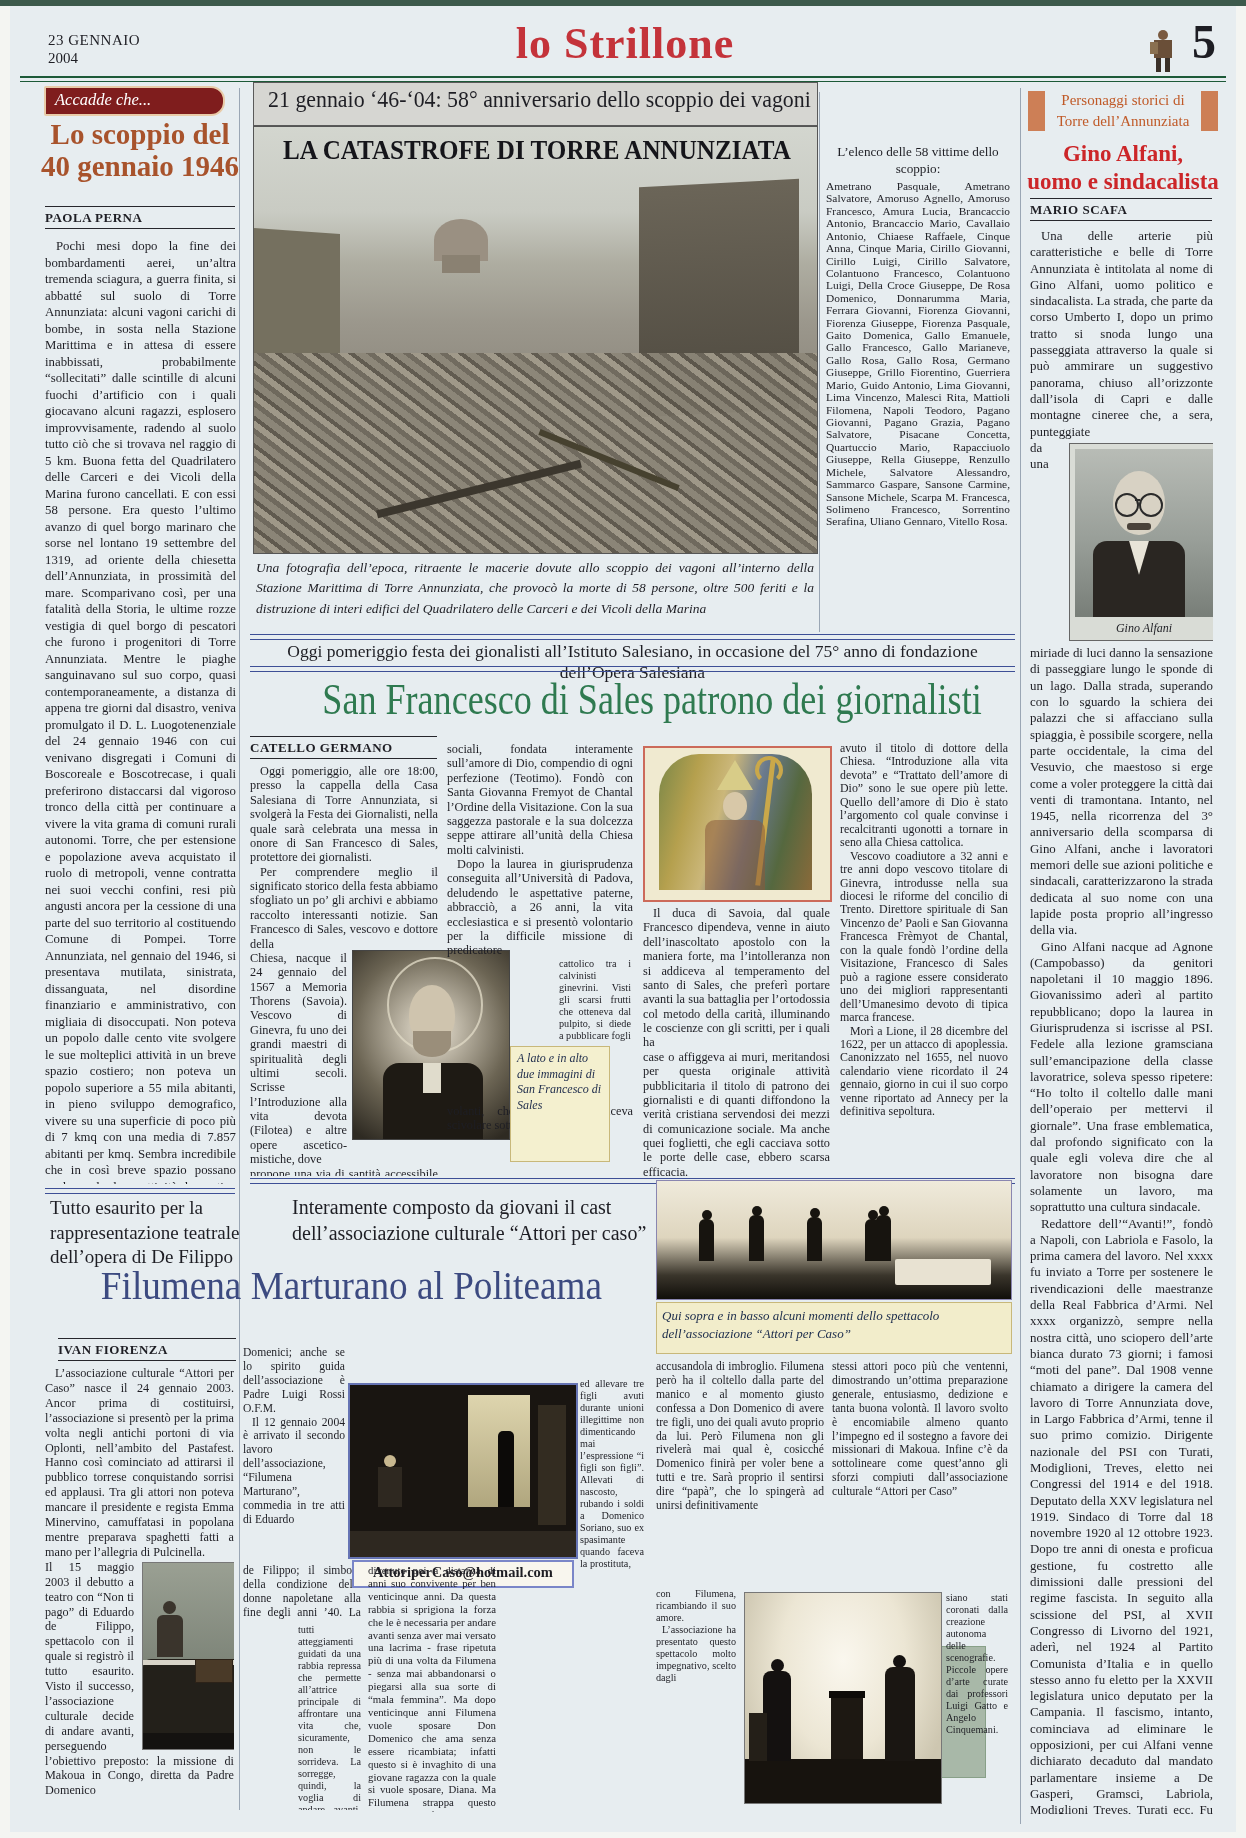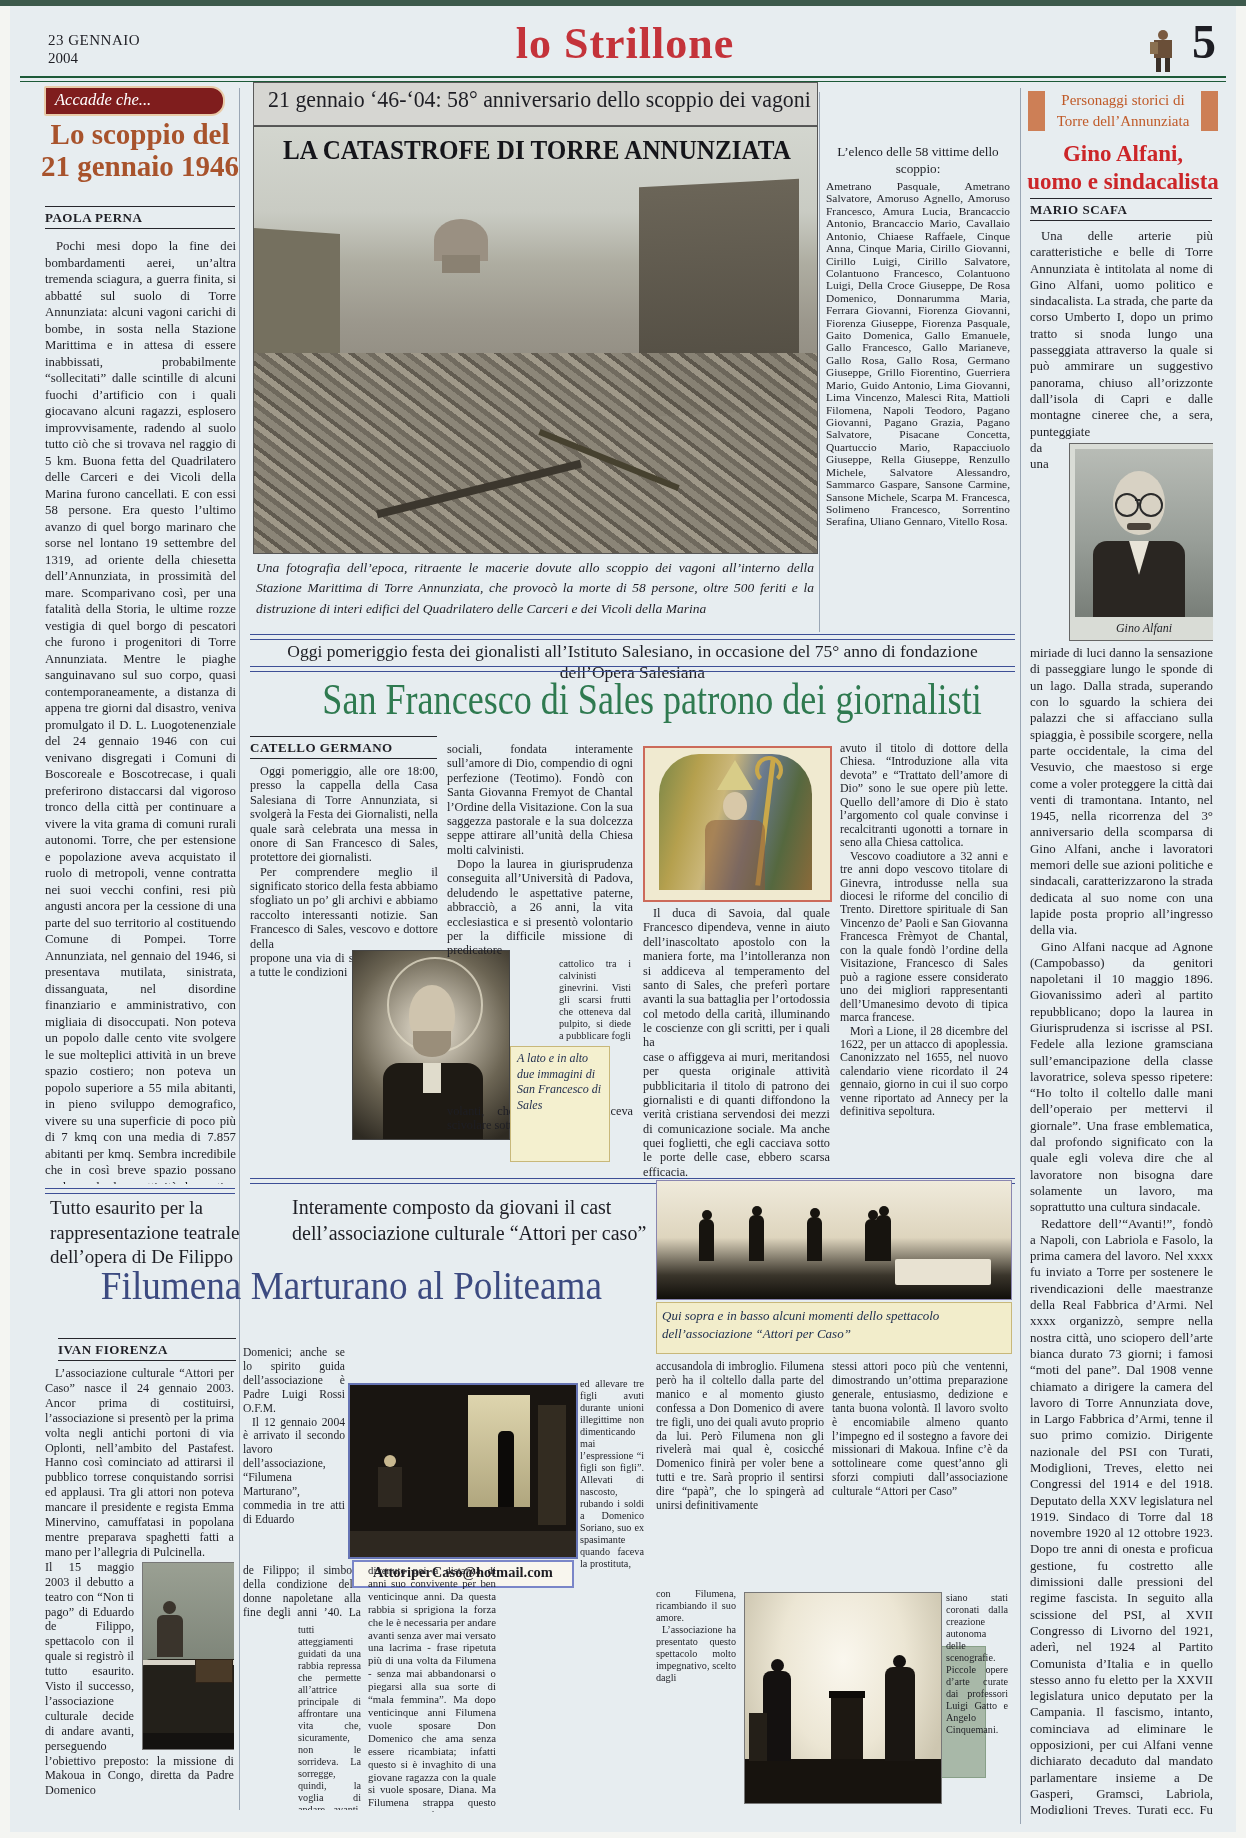--- a/index.html
+++ b/index.html
@@ -60,21 +60,21 @@
 <div class="abs b" style="left:1192px;top:14px;font-size:48px;">5</div>
 
 <div class="abs" style="left:20px;top:76px;width:1206px;height:3px;border-top:2.5px solid #1d5a38;border-bottom:1px solid #1d5a38;"></div>
 
 <div class="vline" style="left:239px;top:88px;height:1722px;"></div>
 <div class="vline" style="left:1020px;top:88px;height:1736px;"></div>
 <div class="vline" style="left:819px;top:92px;height:540px;"></div>
 
 <div class="abs it" style="left:44px;top:86px;width:168px;height:24px;background:#7f1d1d;border:2px solid #e9cba8;border-radius:2px 14px 14px 2px;color:#fff;font-size:16.5px;padding:2px 0 0 9px;">Accadde che...</div>
 
-<div class="abs headline-sienna ctr" style="left:38px;top:118px;width:204px;">Lo scoppio del 21 gennaio 1946</div>
+<div class="abs headline-sienna ctr" style="left:38px;top:118px;width:204px;">Lo scoppio del 40 gennaio 1946</div>
 
 <div class="abs byline" style="left:45px;top:206px;width:190px;">PAOLA PERNA</div>
 
 <div class="abs body j" style="left:45px;top:238px;width:191px;height:946px;overflow:hidden;font-size:12.8px;line-height:16.5px;">
   <p>Pochi mesi dopo la fine dei bombardamenti aerei, un’altra tremenda sciagura, a guerra finita, si abbatté sul suolo di Torre Annunziata: alcuni vagoni carichi di bombe, in sosta nella Stazione Marittima e in attesa di essere inabbissati, probabilmente “sollecitati” dalle scintille di alcuni fuochi d’artificio con i quali giocavano alcuni ragazzi, esplosero improvvisamente, radendo al suolo tutto ciò che si trovava nel raggio di 5 km. Buona fetta del Quadrilatero delle Carceri e dei Vicoli della Marina furono cancellati. E con essi 58 persone. Era questo l’ultimo avanzo di quel borgo marinaro che sorse nel lontano 19 settembre del 1319, ad oriente della chiesetta dell’Annunziata, in prossimità del mare. Scomparivano così, per una fatalità della Storia, le ultime rozze vestigia di quel borgo di pescatori che furono i progenitori di Torre Annunziata. Mentre le piaghe sanguinavano sul suo corpo, quasi contemporaneamente, a distanza di appena tre giorni dal disastro, veniva promulgato il D. L. Luogotenenziale del 24 gennaio 1946 con cui venivano disgregati i Comuni di Boscoreale e Boscotrecase, i quali preferirono distaccarsi dal vigoroso tronco della città per continuare a vivere la vita grama di comuni rurali autonomi. Torre, che per estensione e popolazione aveva acquistato il ruolo di metropoli, venne contratta nei suoi vecchi confini, resi più angusti ancora per la cessione di una parte del suo territorio al costituendo Comune di Pompei. Torre Annunziata, nel gennaio del 1946, si presentava mutilata, sinistrata, dissanguata, nel disordine finanziario e amministrativo, con migliaia di disoccupati. Non poteva un popolo dalle cento vite svolgere le sue molteplici attività in un breve spazio costiero; non poteva un popolo superiore a 55 mila abitanti, in pieno sviluppo demografico, vivere su una superficie di poco più di 7 kmq con una media di 7.857 abitanti per kmq. Sembra incredibile che in così breve spazio possano svolgere la loro attività lavorativa otto grandi molini, 26 tra piccoli e grandi pastifici, stabilimenti metallurgici, industrie chimiche come la Lepetit, lo Spolettificio Esercito e cento altre industrie. Non si poteva lasciare perire una città soffocata nei suoi angusti limiti: essa aveva bisogno di estendersi verso il suo Vesuvio da cui doveva attingere il fuoco perenne della sua vita e del suo progredire.</p>
 </div>
 
 <div class="abs rule-blue" style="left:45px;top:1188px;width:190px;"></div>
 
 <div class="abs graybar ctr" style="left:253px;top:82px;width:563px;height:38px;padding-top:4px;">
@@ -141,20 +141,21 @@
 
 <div class="abs ctr" style="left:250px;top:674px;width:765px;">
   <span class="headline-green" style="display:inline-block;">San Francesco di Sales patrono dei giornalisti</span>
 </div>
 
 <div class="abs byline" style="left:250px;top:736px;width:187px;">CATELLO GERMANO</div>
 
 <div class="abs sfbody j" style="left:250px;top:764px;width:188px;height:412px;overflow:hidden;">
   <p>Oggi pomeriggio, alle ore 18:00, presso la cappella della Casa Salesiana di Torre Annunziata, si svolgerà la Festa dei Giornalisti, nella quale sarà celebrata una messa in onore di San Francesco di Sales, protettore dei giornalisti.</p>
   <p>Per comprendere meglio il significato storico della festa abbiamo sfogliato un po’ gli archivi e abbiamo raccolto interessanti notizie. San Francesco di Sales, vescovo e dottore della</p>
+  <div class="j" style="width:97px;">Chiesa, nacque il 24 gennaio del 1567 a Memoria Thorens (Savoia). Vescovo di Ginevra, fu uno dei grandi maestri di spiritualità degli ultimi secoli. Scrisse l’Introduzione alla vita devota (Filotea) e altre opere ascetico-mistiche, dove</div>
   <div class="j">propone una via di santità accessibile a tutte le condizioni</div>
 </div>
 
 <div class="ph" style="left:352px;top:950px;width:156px;height:188px;background:radial-gradient(circle at 50% 42%,#c9c2b2 16%,#6c6554 58%,#2e2a22 95%);border:1px solid #444;">
   <div class="abs" style="left:34px;top:6px;width:92px;height:92px;border:2px solid #ded8c4;border-radius:50%;opacity:.8;"></div>
   <div class="abs" style="left:56px;top:34px;width:46px;height:60px;border-radius:50% 50% 46% 46%;background:#cfc4ae;"></div>
   <div class="abs" style="left:60px;top:80px;width:38px;height:26px;border-radius:0 0 50% 50%;background:#9a8e7a;"></div>
   <div class="abs" style="left:30px;top:112px;width:100px;height:76px;background:#1e1a14;border-radius:16px 16px 0 0;"></div>
   <div class="abs" style="left:70px;top:112px;width:18px;height:30px;background:#e0dccc;"></div>
 </div>

